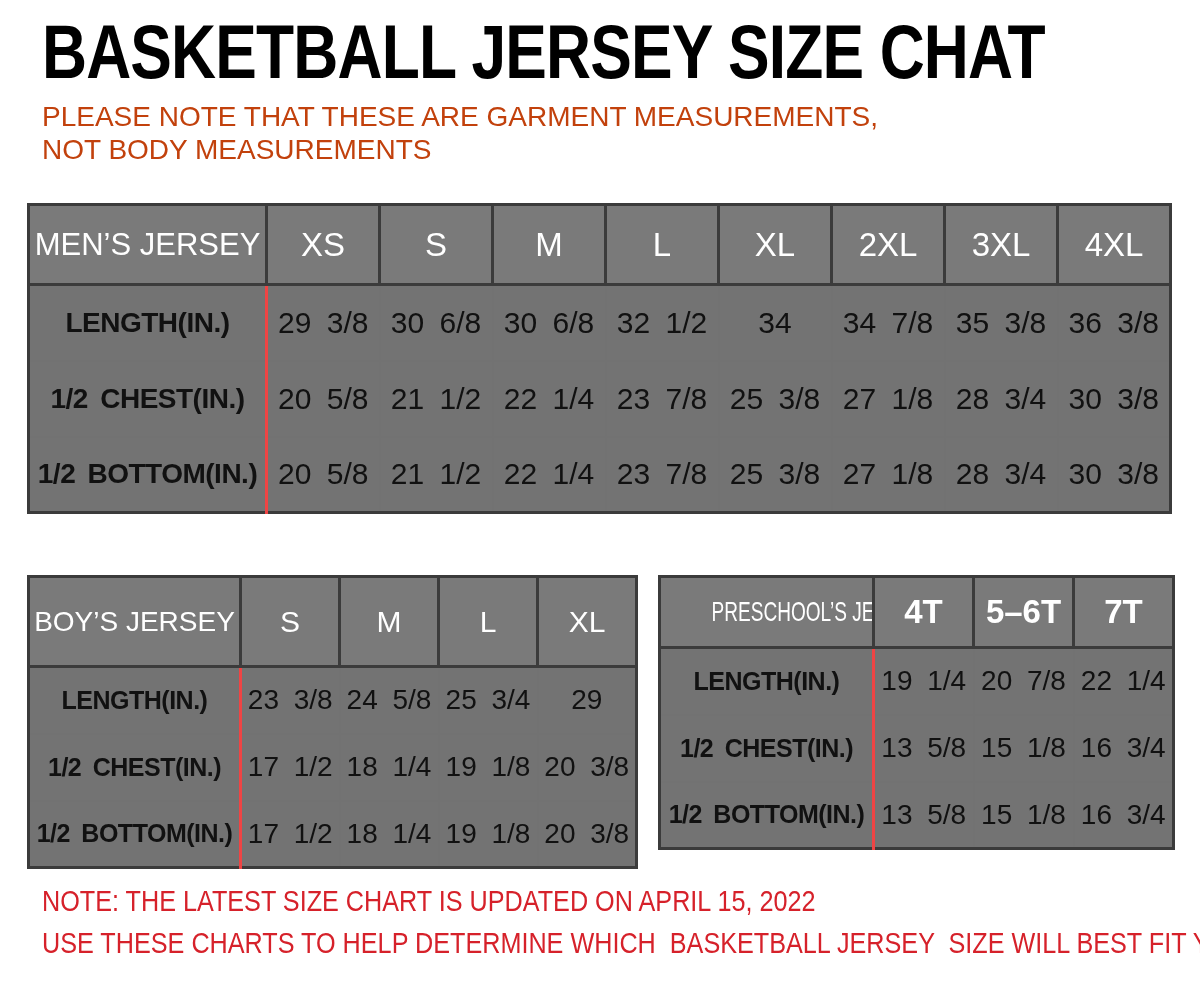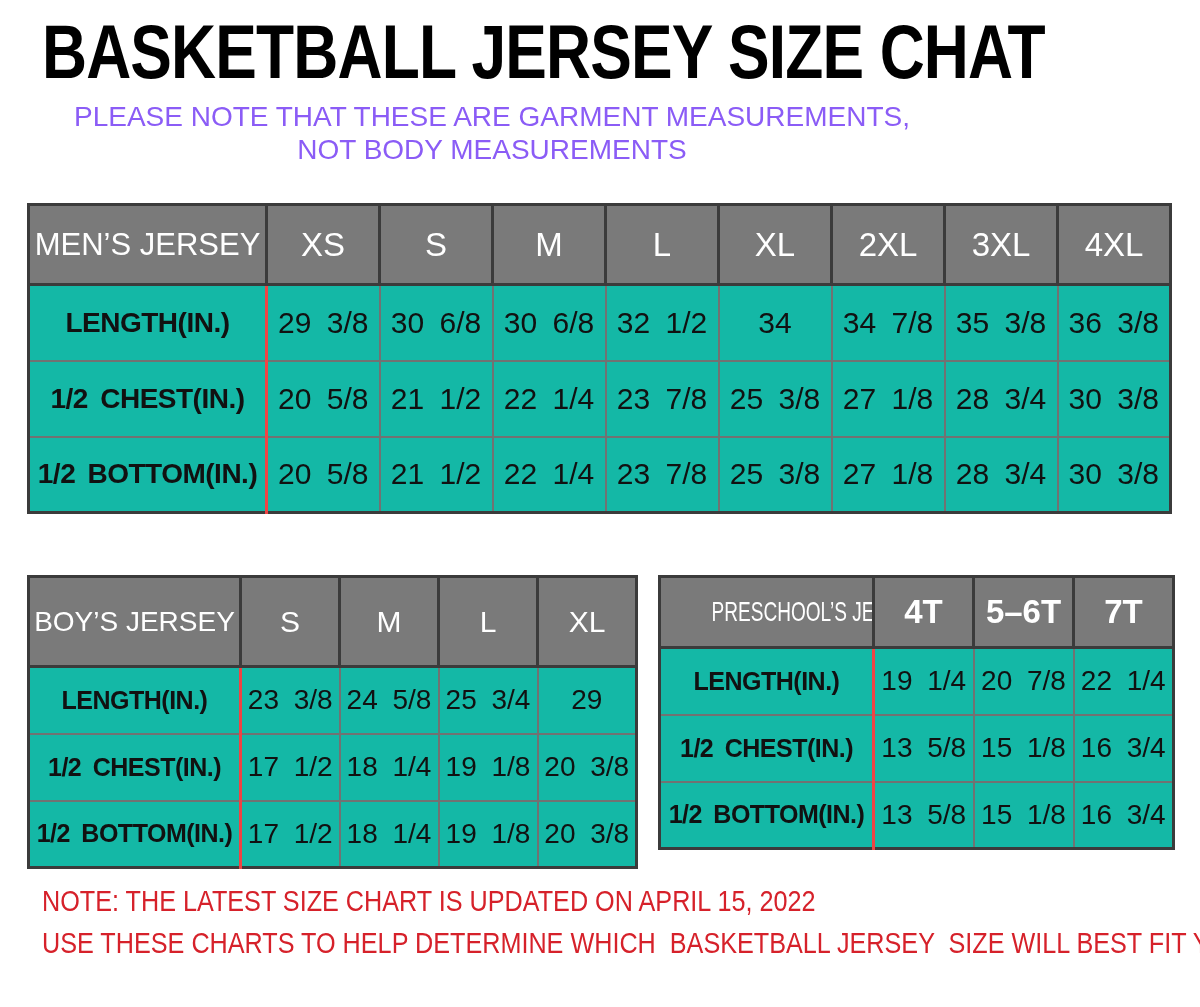--- a/index.html
+++ b/index.html
@@ -9,26 +9,26 @@
   }
   
   .title{
     position:absolute;left:42px;top:14px;margin:0;
     font-size:76px;font-weight:700;line-height:1;letter-spacing:-1px;
     white-space:nowrap;color:#000000;
     transform:scaleX(0.82);transform-origin:left center;
   }
   .subtitle{
     position:absolute;left:42px;top:100px;margin:0;max-width:900px;
-    font-size:28px;line-height:33px;color:#8b5cf6;font-weight:400;text-align:center;
+    font-size:28px;line-height:33px;color:#c2410c;font-weight:400;
   }
   
   table.sizes{
     position:absolute;border-collapse:collapse;table-layout:fixed;
-    border:3px solid #3b3b3b;background:#14b8a6;
+    border:3px solid #3b3b3b;background:#737373;
   }
   table.sizes th{
     background:#7a7a7a;color:#ffffff;font-weight:400;
     border:3px solid #3b3b3b;padding:0;text-align:center;vertical-align:middle;
     white-space:nowrap;overflow:hidden;
   }
   table.sizes td{
     border:2px solid #727272;padding:0;text-align:center;vertical-align:middle;
     color:#111111;white-space:nowrap;overflow:hidden;word-spacing:7px;
   }

